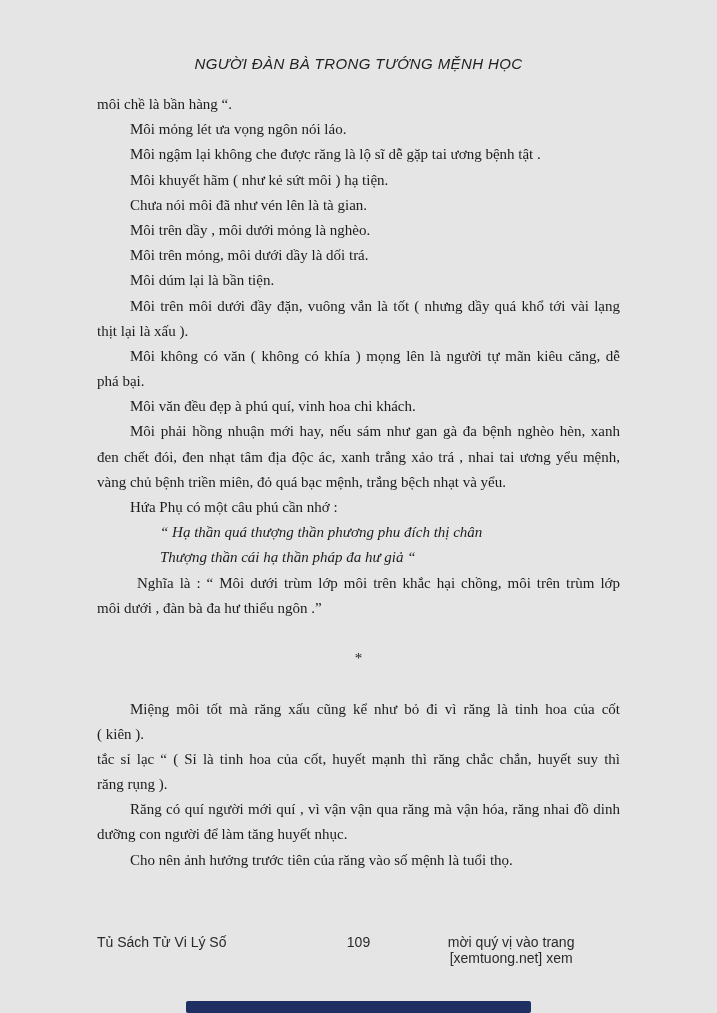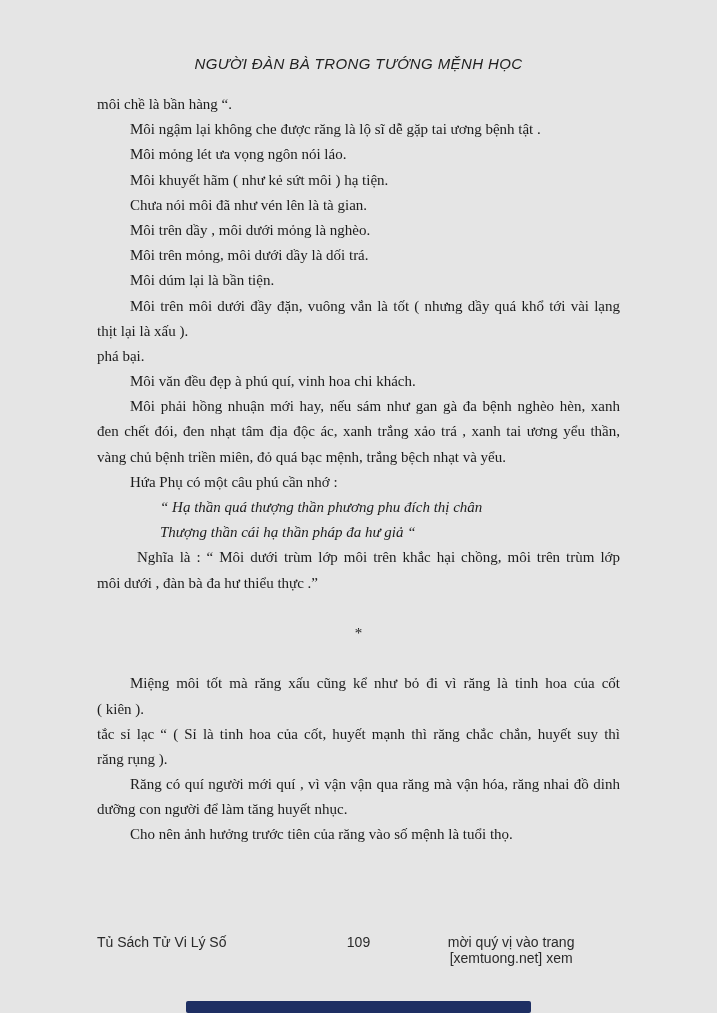--- a/index.html
+++ b/index.html
@@ -72,39 +72,40 @@
   }
 </style>
 </head>
 <body>
 
 <div class="page">
   <div class="header">NGƯỜI ĐÀN BÀ TRONG TƯỚNG MỆNH HỌC</div>
 
   <div class="body-text">
       <div class="line cont">môi chề là bần hàng “.</div>
+      <div class="line first">Môi mỏng lét ưa vọng ngôn nói láo.</div>
       <div class="line first">Môi ngậm lại không che được răng là lộ sĩ dễ gặp tai ương bệnh tật .</div>
-      <div class="line first">Môi mỏng lét ưa vọng ngôn nói láo.</div>
       <div class="line first">Môi khuyết hãm ( như kẻ sứt môi ) hạ tiện.</div>
       <div class="line first">Chưa nói môi đã như vén lên là tà gian.</div>
       <div class="line first">Môi trên dầy , môi dưới mỏng là nghèo.</div>
       <div class="line first">Môi trên mỏng, môi dưới dầy là dối trá.</div>
       <div class="line first">Môi dúm lại là bần tiện.</div>
       <div class="line first just">Môi trên môi dưới đầy đặn, vuông vắn là tốt ( nhưng dầy quá khổ tới vài lạng</div>
       <div class="line cont">thịt lại là xấu ).</div>
+      <div class="line first just">Môi không có văn ( không có khía ) mọng lên là người tự mãn kiêu căng, dễ</div>
       <div class="line cont">phá bại.</div>
       <div class="line first">Môi văn đều đẹp à phú quí, vinh hoa chi khách.</div>
       <div class="line first just">Môi phải hồng nhuận mới hay, nếu sám như gan gà đa bệnh nghèo hèn, xanh</div>
-      <div class="line cont just">đen chết đói, đen nhạt tâm địa độc ác, xanh trắng xảo trá , xanh tai ương yểu thần,</div>
+      <div class="line cont just">đen chết đói, đen nhạt tâm địa độc ác, xanh trắng xảo trá , nhai tai ương yểu mệnh,</div>
       <div class="line cont">vàng chủ bệnh triền miên, đỏ quá bạc mệnh, trắng bệch nhạt và yểu.</div>
       <div class="line first">Hứa Phụ có một câu phú cần nhớ :</div>
       <div class="line quote">“ Hạ thần quá thượng thần phương phu đích thị chân</div>
       <div class="line quote">Thượng thần cái hạ thần pháp đa hư giả “</div>
       <div class="line nghia just">Nghĩa là : “ Môi dưới trùm lớp môi trên khắc hại chồng, môi trên trùm lớp</div>
-      <div class="line cont">môi dưới , đàn bà đa hư thiểu thực .”</div>
+      <div class="line cont">môi dưới , đàn bà đa hư thiểu ngôn .”</div>
       <div class="line gap">&nbsp;</div>
       <div class="line center">*</div>
       <div class="line gap">&nbsp;</div>
       <div class="line first just">Miệng môi tốt mà răng xấu cũng kể như bỏ đi vì răng là tinh hoa của cốt</div>
       <div class="line cont">( kiên ).</div>
       <div class="line cont just">tắc sỉ lạc “ ( Sỉ là tinh hoa của cốt, huyết mạnh thì răng chắc chắn, huyết suy thì</div>
       <div class="line cont">răng rụng ).</div>
       <div class="line first just">Răng có quí người mới quí , vì vận vận qua răng mà vận hóa, răng nhai đồ dinh</div>
       <div class="line cont">dưỡng con người để làm tăng huyết nhục.</div>
       <div class="line first">Cho nên ảnh hưởng trước tiên của răng vào số mệnh là tuổi thọ.</div>

